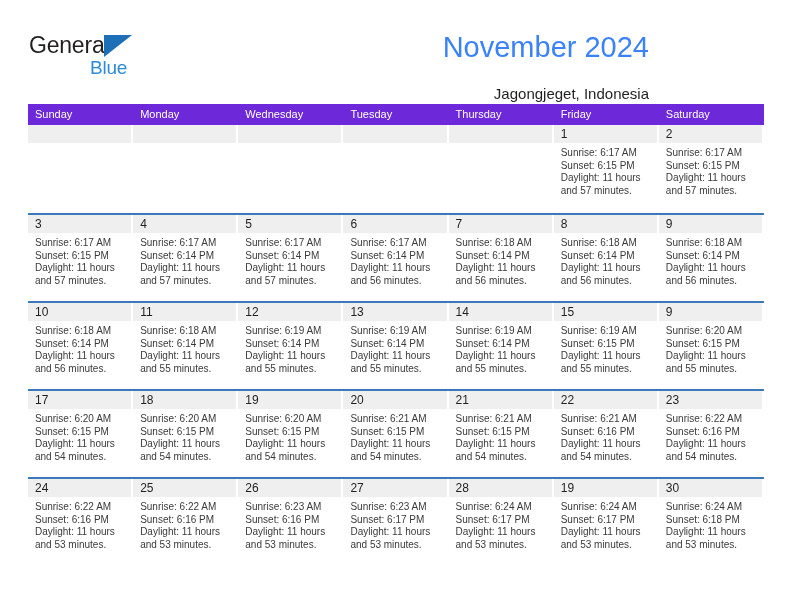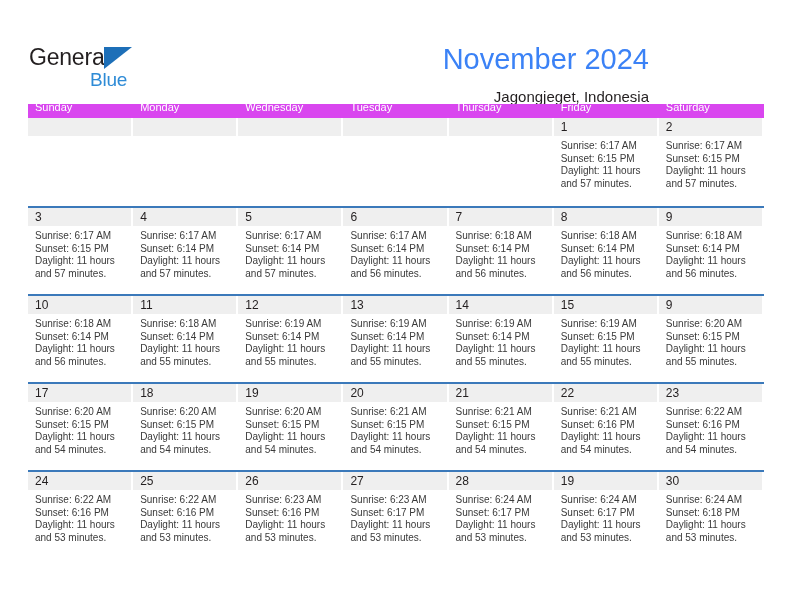--- a/index.html
+++ b/index.html
@@ -18,21 +18,21 @@
     position: relative;
     width: 792px;
     height: 612px;
     box-sizing: border-box;
   }
 
   
   .top {
     position: absolute;
     left: 0;
-    top: 12px;
+    top: 0;
     width: 684px;
     height: 100px;
   }
   .logo {
     position: absolute;
     left: 29px;
     top: 32px;
     width: 180px;
     height: 52px;
   }
@@ -71,39 +71,38 @@
     text-align: right;
   }
   .cal-title {
     font-size: 29px;
     font-weight: normal;
     color: #3b82f6;
     line-height: 34px;
     white-space: nowrap;
   }
   .cal-sub {
-    margin-top: 12px;
+    margin-top: 21px;
     font-size: 15px;
     color: #231f20;
     line-height: 18px;
     white-space: nowrap;
   }
 
   
   .cal {
     position: absolute;
     left: 28px;
     top: 104px;
     width: 736px;
   }
   .dow-row {
     display: flex;
-    background: #d946ef;
-    height: 14px;
-    align-items: flex-end;
+    background: #6d28d9;
+    height: 21px;
   }
   .dow {
     flex: 1 1 0;
     color: #ffffff;
     font-size: 11px;
     line-height: 21px;
     padding-left: 7px;
     box-sizing: border-box;
     white-space: nowrap;
     overflow: hidden;

